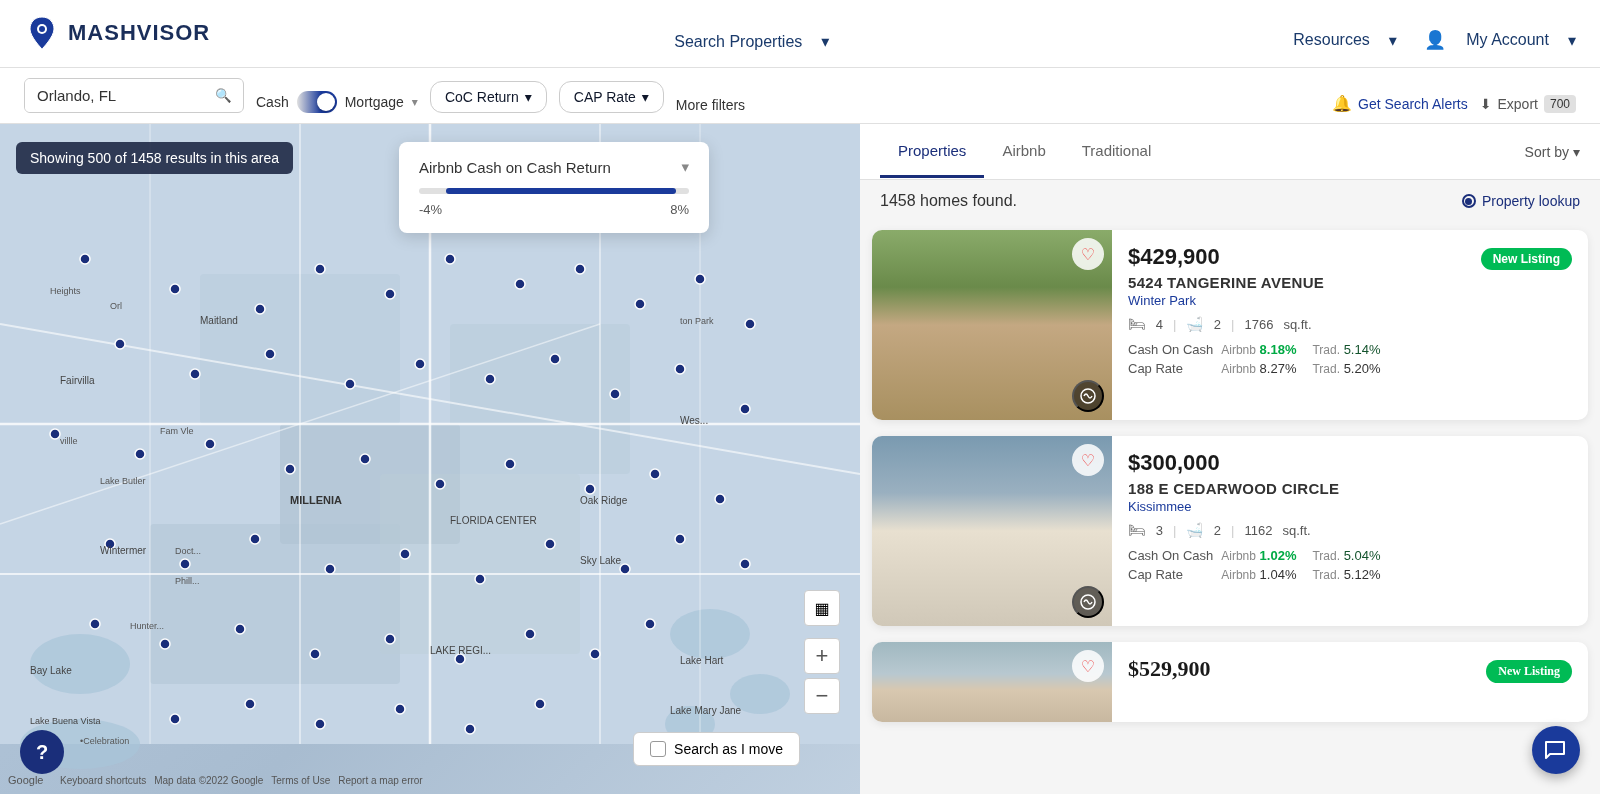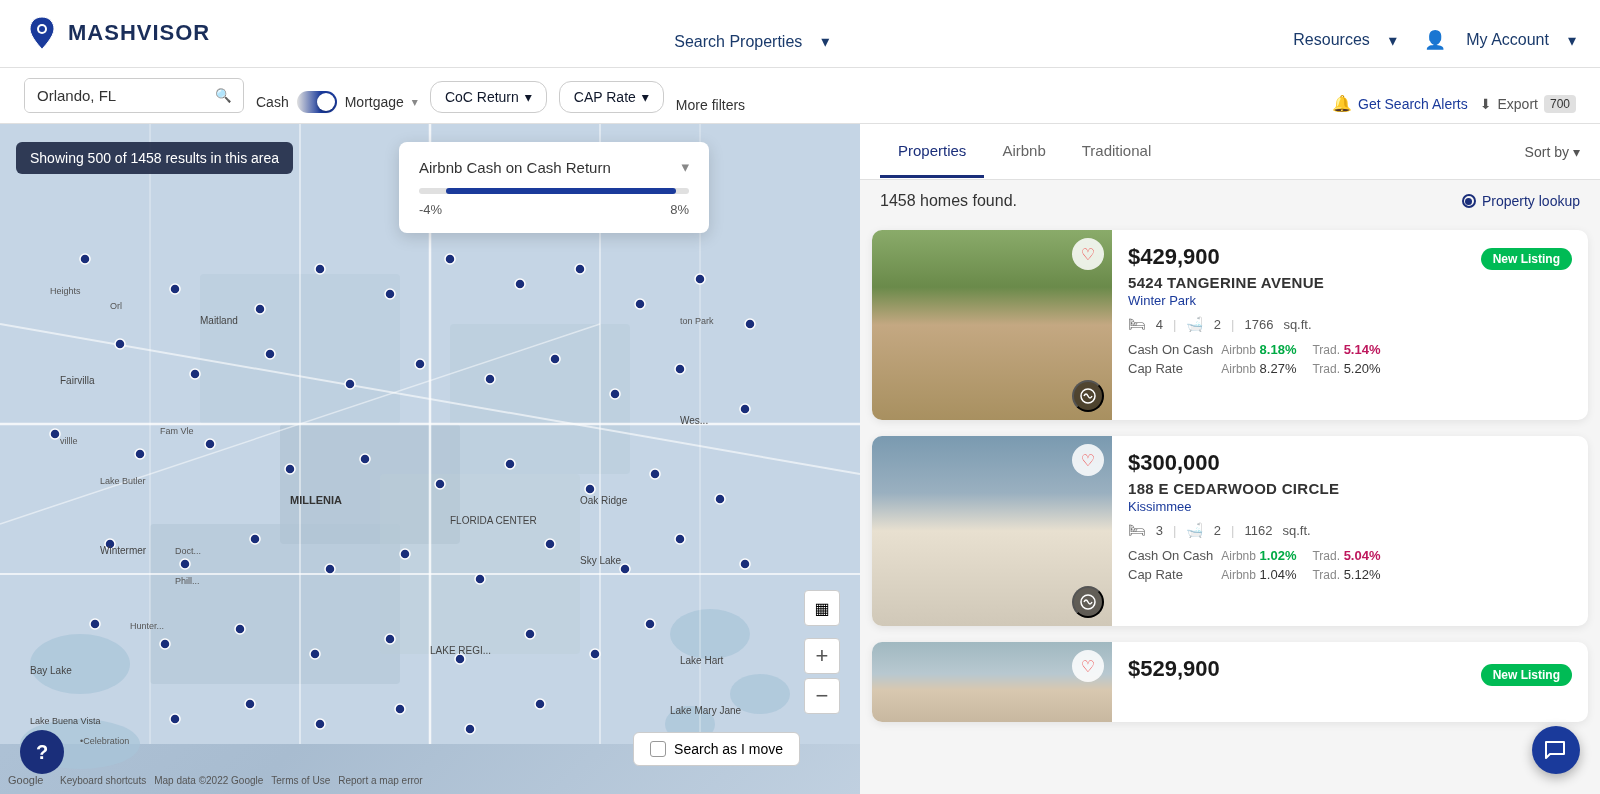--- a/index.html
+++ b/index.html
@@ -109,21 +109,21 @@
     .card-address { font-size: 15px; color: #333; font-weight: 600; letter-spacing: 0.3px; margin-bottom: 2px; }
     .card-city { font-size: 13px; color: #1a3a9b; font-weight: 500; margin-bottom: 8px; cursor: pointer; }
     .card-specs { display: flex; align-items: center; gap: 10px; font-size: 13px; color: #555; margin-bottom: 10px; }
     .spec-divider { color: #ccc; }
     .card-metrics { display: grid; grid-template-columns: auto 1fr; gap: 4px 8px; font-size: 13px; }
     .metric-label { color: #555; grid-column: 1; }
     .metric-values { grid-column: 2; display: flex; gap: 16px; }
     .metric-airbnb-label { color: #888; font-size: 12px; }
     .metric-trad-label { color: #888; font-size: 12px; }
     .metric-airbnb-val { color: #00aa44; font-weight: 700; }
-    .metric-trad-val { color: #be185d; font-weight: 700; }
+    .metric-trad-val { color: #14532d; font-weight: 400; }
     .new-listing-badge { background: #00bb55; color: #fff; font-size: 12px; font-weight: 700; border-radius: 20px; padding: 4px 12px; white-space: nowrap; margin-left: 12px; }
 
     
     .map-svg { position: absolute; top: 0; left: 0; width: 100%; height: 100%; pointer-events: none; }
 
     
     .house-img-1 { background: linear-gradient(to bottom, #8aab6a 0%, #6a8a4a 30%, #c4a882 50%, #a89060 100%); }
     .house-img-2 { background: linear-gradient(to bottom, #7a9ab0 0%, #9ab0c0 30%, #e8e0d0 50%, #d0c8b8 100%); }
     .house-img-3 { background: linear-gradient(to bottom, #a0b8c0 0%, #b8c8d0 40%, #d8c8b0 60%, #c8b8a0 100%); }
   </style>
@@ -484,21 +484,21 @@
       </div>
     </div>
 
     <div class="property-card" style="min-height:80px;overflow:hidden;">
       <div class="card-image house-img-3" style="height:80px;">
         <button class="heart-btn">
           <span style="font-size:16px;color:#e44;">♡</span>
         </button>
       </div>
       <div class="card-info">
-        <div style="display:flex;align-items:flex-end;justify-content:space-between;">
+        <div style="display:flex;align-items:center;justify-content:space-between;font-family:Liberation Serif, serif;">
           <span class="card-price">$529,900</span>
           <span class="new-listing-badge">New Listing</span>
         </div>
       </div>
     </div>
 
   </div>
 </div>
 
 <div style="position:fixed;bottom:20px;right:20px;width:48px;height:48px;background:#1a3a9b;border-radius:50%;display:flex;align-items:center;justify-content:center;cursor:pointer;box-shadow:0 4px 12px rgba(0,0,0,0.3);">

